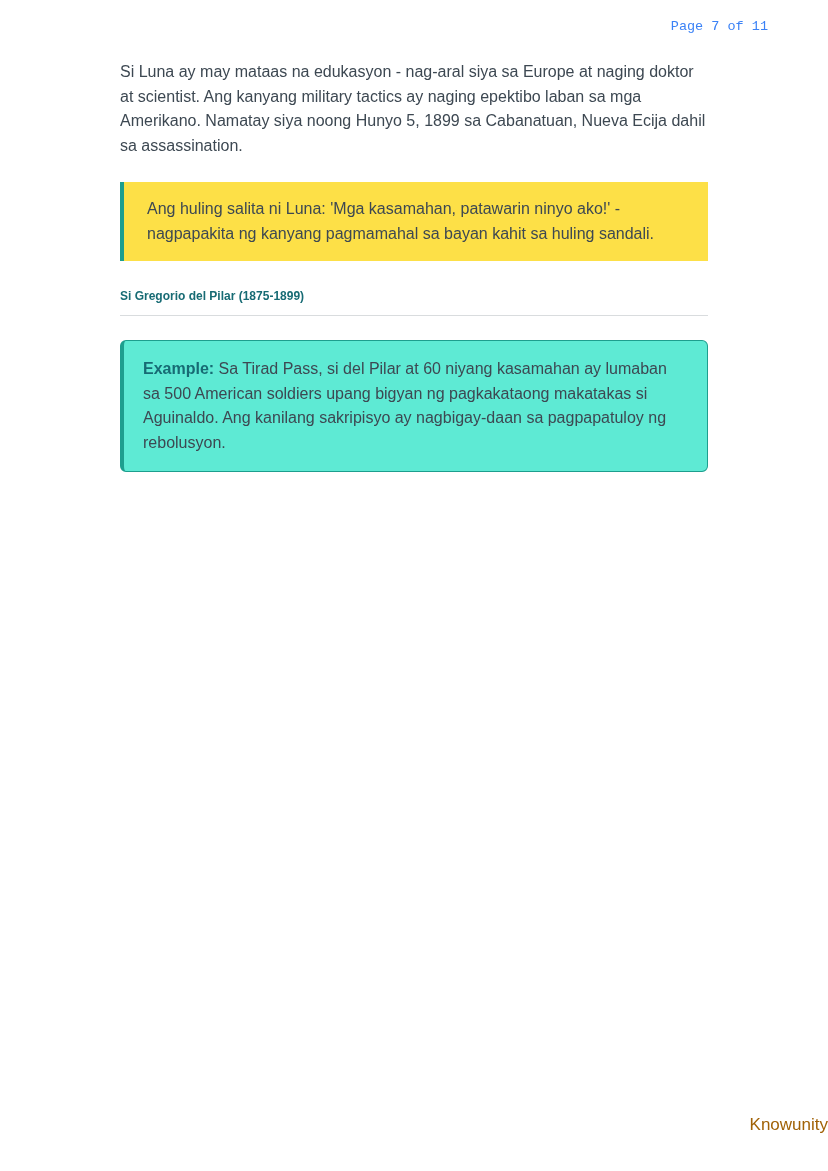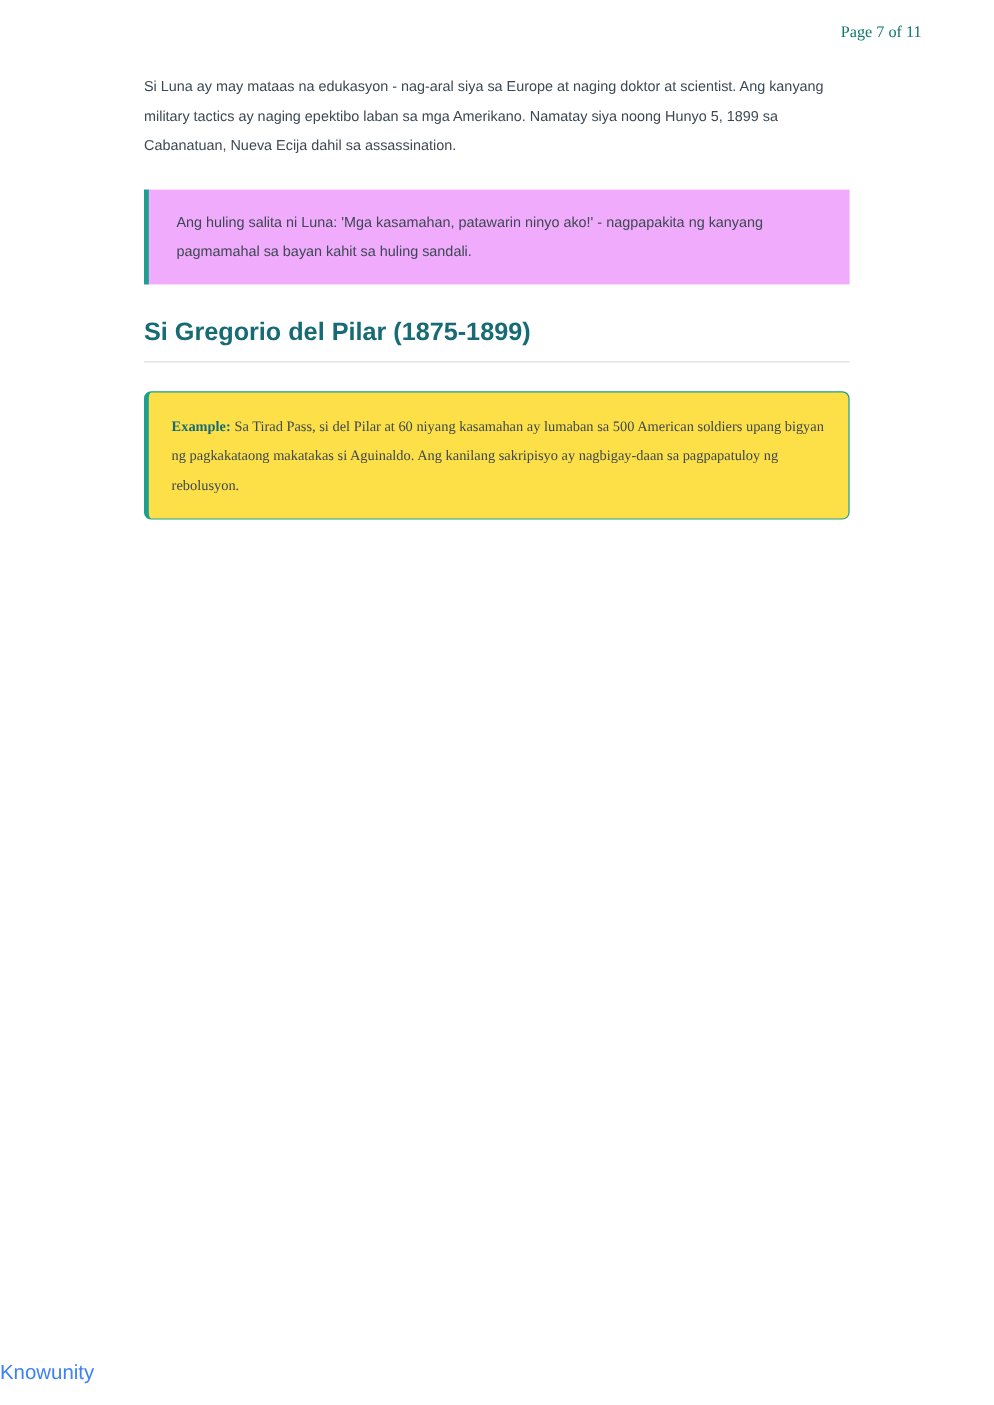--- a/index.html
+++ b/index.html
@@ -15,76 +15,75 @@
     width: 828px;
     height: 1171px;
     position: relative;
     background: #ffffff;
     overflow: hidden;
   }
   .page-indicator {
     position: absolute;
     top: 19px;
     right: 60px;
-    font-family: Liberation Serif, serif;
+    font-family: Liberation Mono, monospace;
     font-size: 13.5px;
-    color: #0f766e;
+    color: #3b82f6;
   }
   .content {
     position: absolute;
     top: 60px;
     left: 120px;
     width: 588px;
   }
   .content p {
-    font-size: 12px;
+    font-size: 16px;
     line-height: 24.5px;
     color: #3d4852;
   }
   .para { margin-bottom: 15px; }
   .quote-box {
-    background: #f0abfc;
+    background: #fde047;
     border-left: 4px solid #1e9e8e;
     padding: 15px 20px 15px 23px;
     margin-top: 24px;
     margin-bottom: 26px;
   }
   .section-heading {
-    font-size: 21px;
+    font-size: 12px;
     font-weight: bold;
     color: #176b74;
     margin-top: 28px;
     margin-bottom: 12px;
   }
   .heading-divider {
     border: none;
     border-top: 1px solid #d9dcde;
     margin: 0 0 24px 0;
   }
   .example-box {
-    background: #fde047;
+    background: #5eead4;
     border: 1px solid #1e9e8e;
     border-left: 4px solid #1e9e8e;
     border-radius: 6px;
     padding: 16px 20px 16px 19px;
     margin-top: 24px;
-    font-family: Liberation Serif, serif;
   }
   .example-box .example-label {
     font-weight: bold;
     color: #176b74;
   }
   .footer-brand {
     position: absolute;
-    bottom: 17px;
+    bottom: 36px;
     left: 0;
     width: 100%;
-    text-align: left;
+    text-align: right;
     font-size: 17px;
-    color: #3b82f6;
+    color: #a16207;
   }
 </style>
 </head>
 <body>
 
 <div class="page">
 
   <div class="page-indicator">Page 7 of 11</div>
 
   <div class="content">

